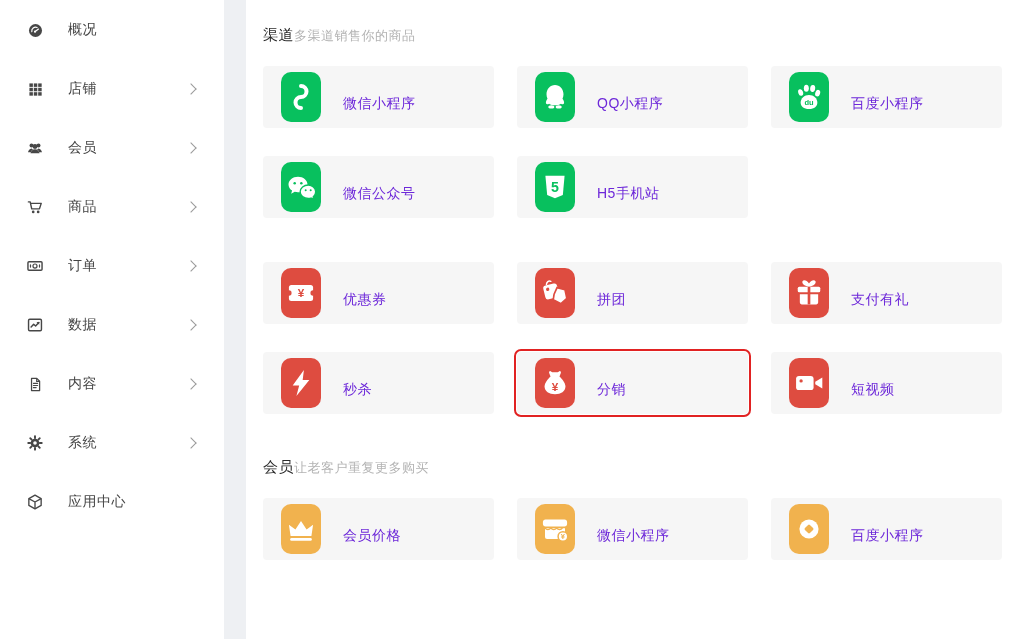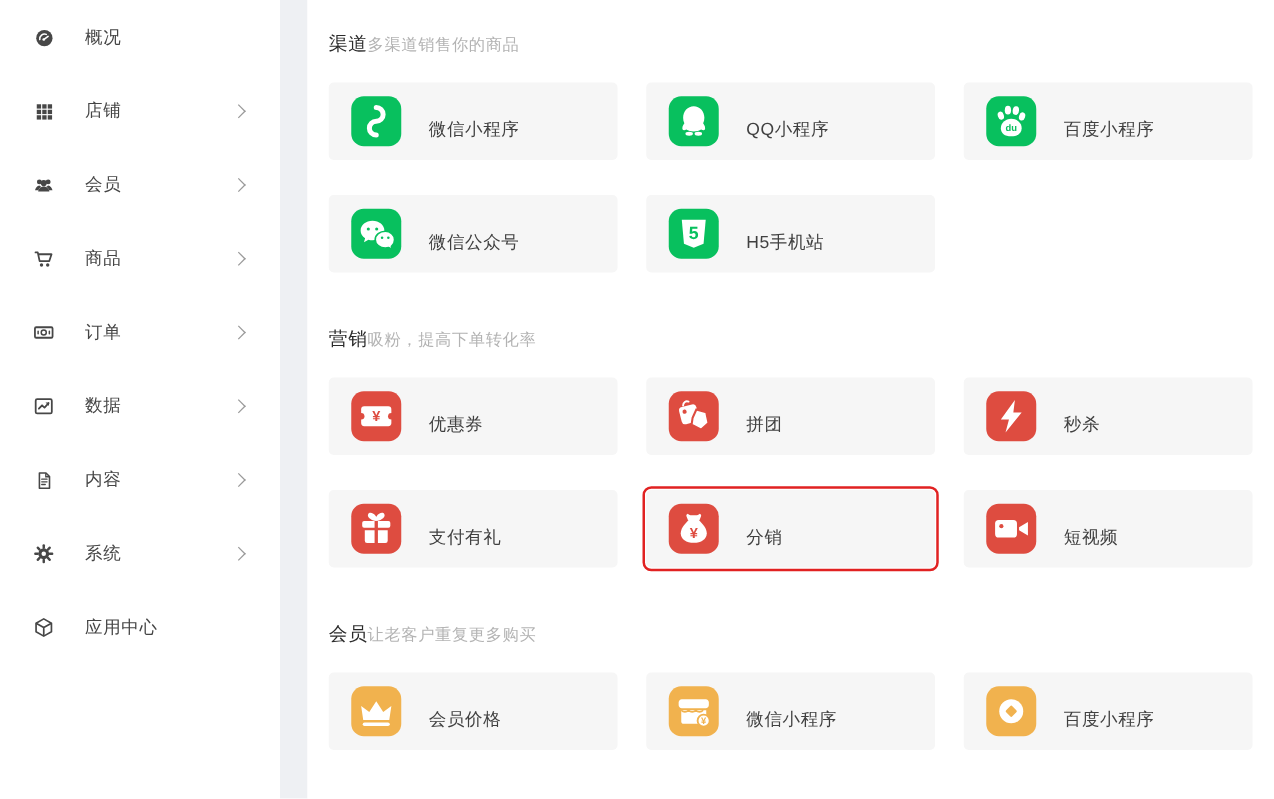--- a/index.html
+++ b/index.html
@@ -18,23 +18,23 @@
 
   
   .content{position:absolute;left:246px;top:0;right:0;bottom:0;background:#fff;padding:26px 17px 0 17px;box-sizing:border-box;overflow:hidden;}
   .section{margin-bottom:44px;}
   .sec-head{display:flex;align-items:baseline;}
   .sec-title{font-size:15px;font-weight:normal;color:#2b2b2b;letter-spacing:.5px;}
   .sec-sub{font-size:13px;color:#b3b3b3;margin-left:0;letter-spacing:.5px;}
   .grid{display:grid;grid-template-columns:repeat(3,231px);column-gap:23px;row-gap:28px;margin-top:21px;}
   .card{height:62px;background:#f6f6f6;border-radius:4px;display:flex;align-items:center;padding-left:18px;box-sizing:border-box;cursor:pointer;}
   .card.selected{outline:2px solid #e12222;outline-offset:1.5px;}
-  .tile{width:40px;height:40px;border-radius:10px;display:inline-flex;align-items:center;justify-content:center;flex:0 0 auto;overflow:hidden;}
+  .tile{width:40px;height:50px;border-radius:10px;display:inline-flex;align-items:center;justify-content:center;flex:0 0 auto;overflow:hidden;}
   .tile svg{display:block;}
-  .card-label{margin-left:22px;font-size:14px;color:#404040;letter-spacing:.5px;margin-top:13px;}
+  .card-label{margin-left:22px;font-size:14px;color:#6d28d9;letter-spacing:.5px;margin-top:13px;}
 </style>
 </head>
 <body>
 
 <div class="page">
   <nav class="sidebar" id="sidebar-list">
       <div class="side-item">
         <span class="s-icon">
           <svg viewBox="0 0 24 24" width="17" height="17">
             <circle cx="12" cy="12" r="9.2" fill="#474747"></circle>
@@ -210,24 +210,20 @@
               <svg viewBox="0 0 48 48" width="40" height="40">
                 <path d="M12.5 10.5h23l-2.1 23.2-9.4 3.8-9.4-3.8z" fill="#fff"></path>
                 <text x="24" y="29.5" text-anchor="middle" font-size="17" font-weight="bold" fill="#08c05e" font-family="Liberation Sans, sans-serif">5</text>
               </svg>
             </span>
             <span class="card-label">H5手机站</span>
           </div>
         </div>
       </section>
       <section class="section">
-        <div class="sec-head">
-          <span class="sec-title">营销</span>
-          <span class="sec-sub">吸粉，提高下单转化率</span>
-        </div>
         <div class="grid">
           <div class="card">
             <span class="tile" style="background:#de4c40">
               <svg viewBox="0 0 48 48" width="40" height="40">
                 <rect x="9.5" y="14.5" width="29" height="19" rx="3" fill="#fff"></rect>
                 <circle cx="9.5" cy="24" r="3.2" fill="#de4c40"></circle>
                 <circle cx="38.5" cy="24" r="3.2" fill="#de4c40"></circle>
                 <text x="24" y="29" text-anchor="middle" font-size="14" font-weight="bold" fill="#de4c40" font-family="Liberation Sans, sans-serif">¥</text>
               </svg>
             </span>
@@ -238,43 +234,43 @@
               <svg viewBox="0 0 48 48" width="40" height="40">
                 <g transform="rotate(-14 22 22)">
                   <path d="M16 12c.8-3 3.8-4.2 6-2.4" fill="none" stroke="#fff" stroke-width="1.8" stroke-linecap="round"></path>
                   <rect x="11" y="13" width="17" height="17" rx="3.5" fill="#fff"></rect>
                   <circle cx="16" cy="18" r="2" fill="#de4c40"></circle>
                 </g>
                 <path d="M26.5 17.5l9.5 2.6 2.2 10.3-7 6.4-9.3-4.6 1-6.8z" fill="#fff" stroke="#de4c40" stroke-width="2"></path>
               </svg>
             </span>
             <span class="card-label">拼团</span>
-          </div>
-          <div class="card">
-            <span class="tile" style="background:#de4c40">
-              <svg viewBox="0 0 48 48" width="40" height="40">
-                <path d="M27.5 8.5L14 27h7.8L18.5 39.5 34 20.5h-8z" fill="#fff"></path>
-              </svg>
-            </span>
-            <span class="card-label">秒杀</span>
           </div>
           <div class="card">
             <span class="tile" style="background:#de4c40">
               <svg viewBox="0 0 48 48" width="40" height="40">
                 <g fill="#fff">
                   <path d="M23.2 16.5c-4.8-1-8.2-4-7-6.5 1.1-2.3 5.3-1.4 7.6 2.2.8 1.3 1 2.9.9 4z"></path>
                   <path d="M24.8 16.5c4.8-1 8.2-4 7-6.5-1.1-2.3-5.3-1.4-7.6 2.2-.8 1.3-1 2.9-.9 4z"></path>
                   <rect x="10.5" y="16.5" width="27" height="6.5" rx="1.8"></rect>
                   <path d="M13 25.5h22v10a2.2 2.2 0 0 1-2.2 2.2H15.2a2.2 2.2 0 0 1-2.2-2.2z"></path>
                 </g>
                 <rect x="22.4" y="16.5" width="3.2" height="21.2" fill="#de4c40"></rect>
               </svg>
             </span>
             <span class="card-label">支付有礼</span>
           </div>
+          <div class="card">
+            <span class="tile" style="background:#de4c40">
+              <svg viewBox="0 0 48 48" width="40" height="40">
+                <path d="M27.5 8.5L14 27h7.8L18.5 39.5 34 20.5h-8z" fill="#fff"></path>
+              </svg>
+            </span>
+            <span class="card-label">秒杀</span>
+          </div>
           <div class="card selected">
             <span class="tile" style="background:#de4c40">
               <svg viewBox="0 0 48 48" width="40" height="40">
                 <g fill="#fff">
                   <path d="M19 15.5h10l4.2 4.8c2 2.6 3.3 5.2 3.3 7.9 0 5.8-5.4 9.3-12.5 9.3s-12.5-3.5-12.5-9.3c0-2.7 1.3-5.3 3.3-7.9z"></path>
                   <path d="M18.2 9.5c1.5 1 2.4 1.6 3.4 1.6h4.8c1 0 1.9-.6 3.4-1.6 1 .4 1.6 1.4 1.2 2.5l-1.4 3.5h-11.2l-1.4-3.5c-.4-1.1.2-2.1 1.2-2.5z"></path>
                 </g>
                 <text x="24" y="33" text-anchor="middle" font-size="14" font-weight="bold" fill="#de4c40" font-family="Liberation Sans, sans-serif">¥</text>
               </svg>
             </span>

